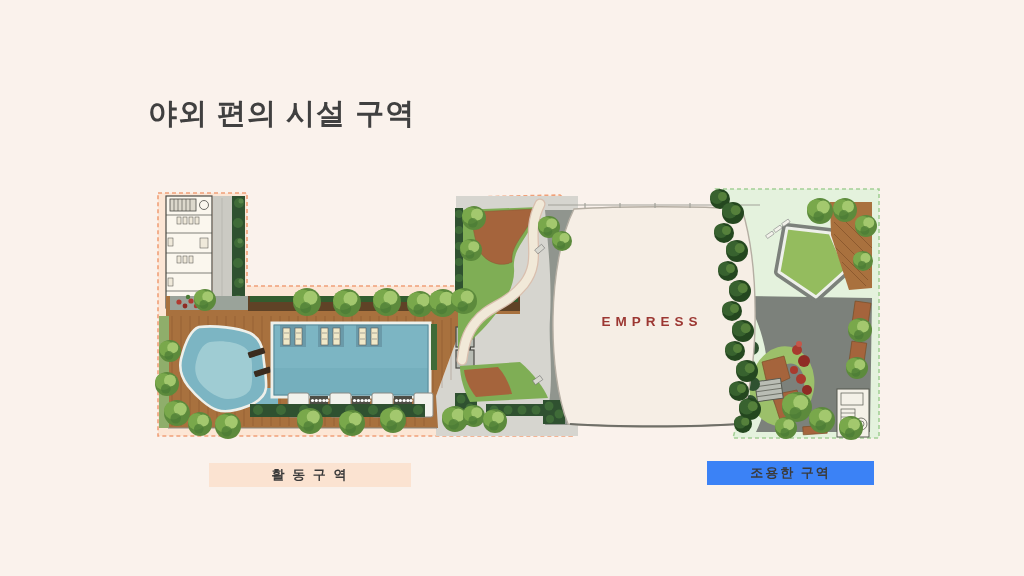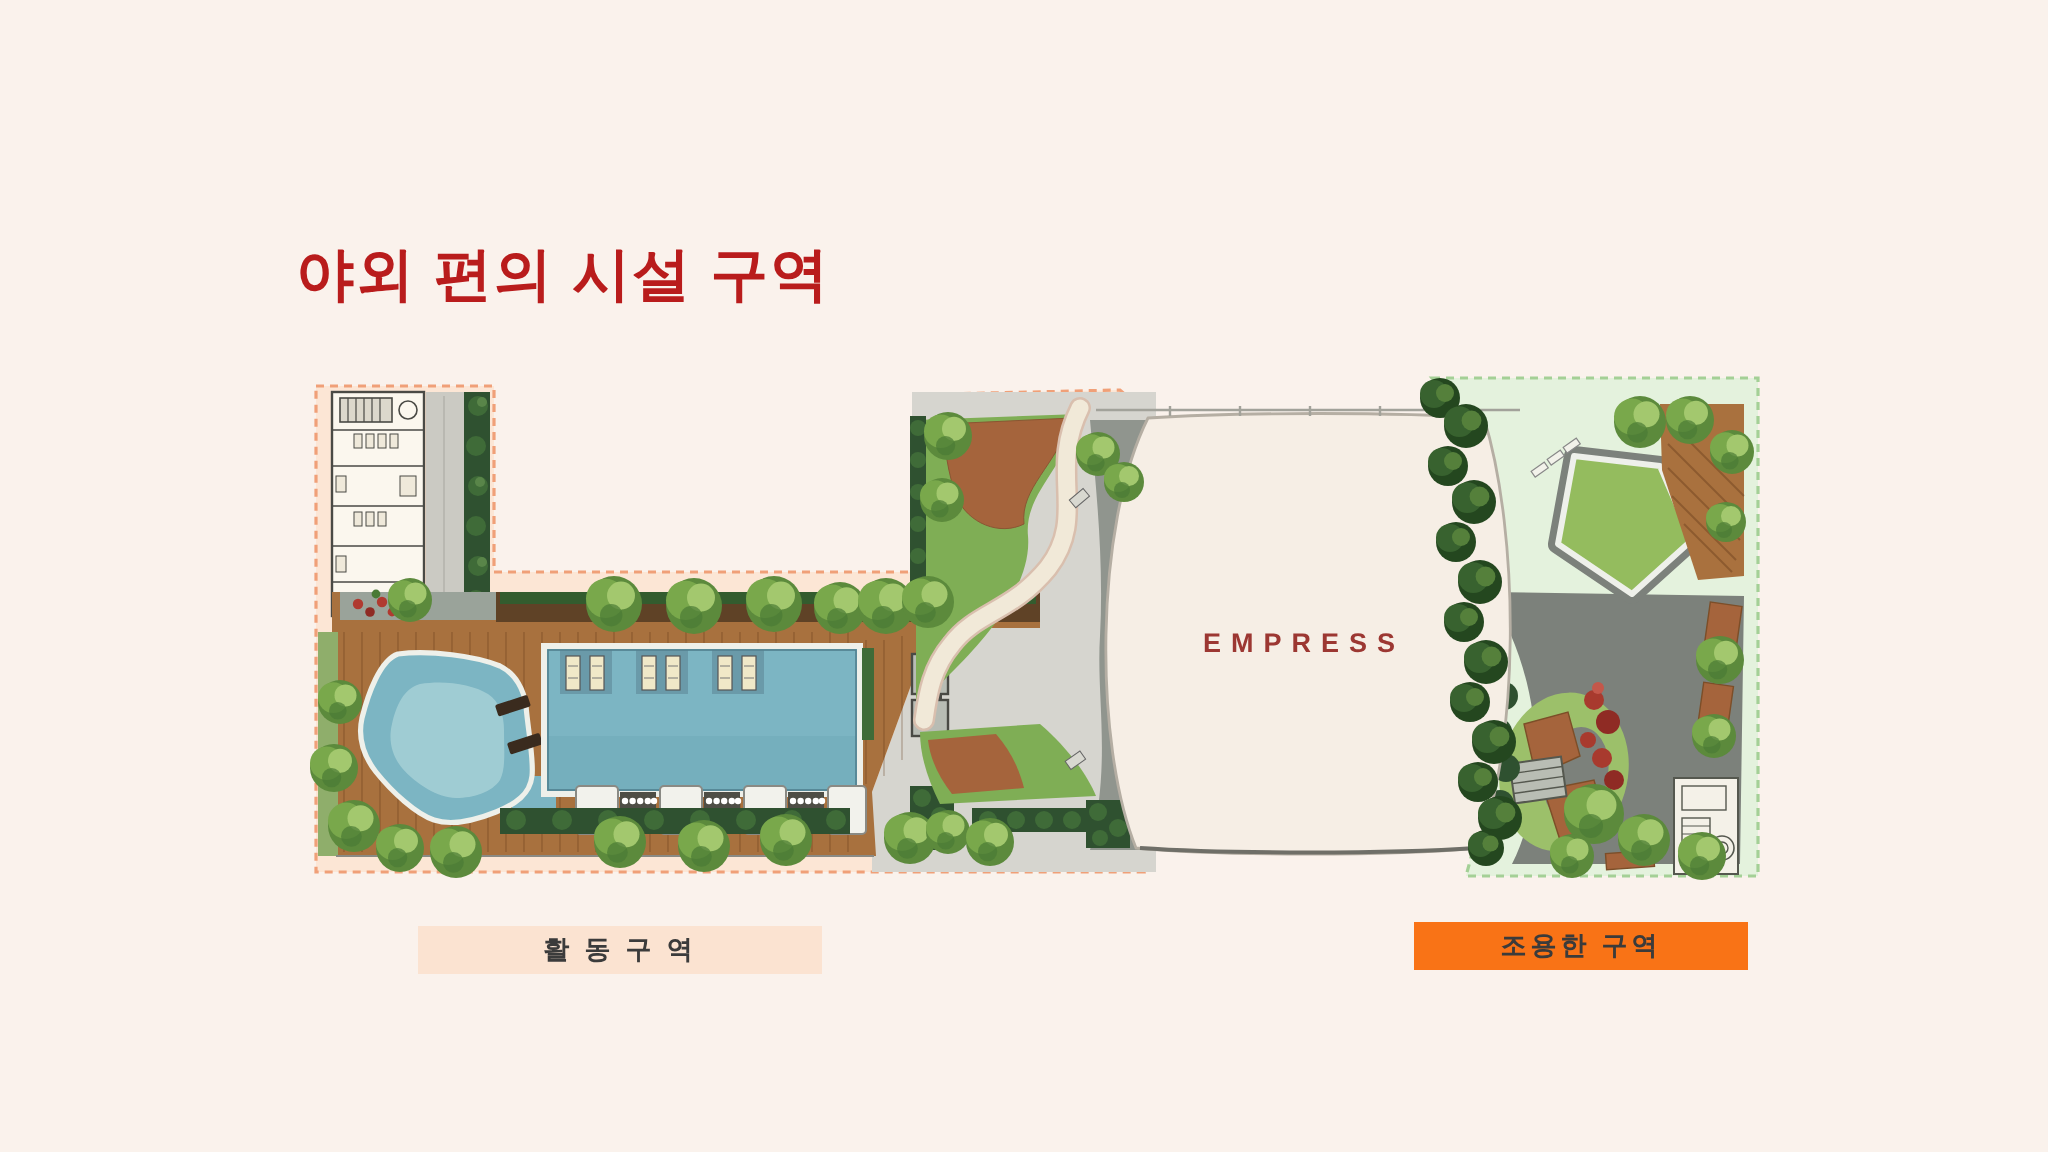--- a/index.html
+++ b/index.html
@@ -3,29 +3,29 @@
 <meta charset="utf-8">
 <style>
   html,body{margin:0;padding:0;}
   body{
     width:1024px;height:576px;position:relative;overflow:hidden;
     background:#faf2ec;
     font-family:"Liberation Sans","DejaVu Sans",sans-serif;
   }
   .slide-title{
     position:absolute;left:148px;top:94px;
-    font-size:29px;font-weight:700;color:#b91c1c;letter-spacing:1px;margin-top:24px;
+    font-size:29px;font-weight:700;color:#404040;letter-spacing:1px;
   }
   .plan-svg{position:absolute;left:0;top:0;width:1024px;height:576px;}
   .zone-label{
     position:absolute;height:24px;display:flex;align-items:center;justify-content:center;
     font-size:13px;font-weight:600;color:#3b3b3b;letter-spacing:2px;
   }
   .zone-label.activity{left:209px;top:463px;width:202px;background:#fbe3d1;}
-  .zone-label.quiet{left:707px;top:461px;width:167px;background:#f97316;}
+  .zone-label.quiet{left:707px;top:461px;width:167px;background:#3b82f6;}
 </style>
 </head>
 <body>
 
 <div class="slide-title">야외 편의 시설 구역</div>
 
 <svg class="plan-svg" viewBox="0 0 1024 576">
   <defs>
     <g id="treeL">
       <circle r="10" fill="#5c8a3c"></circle>

